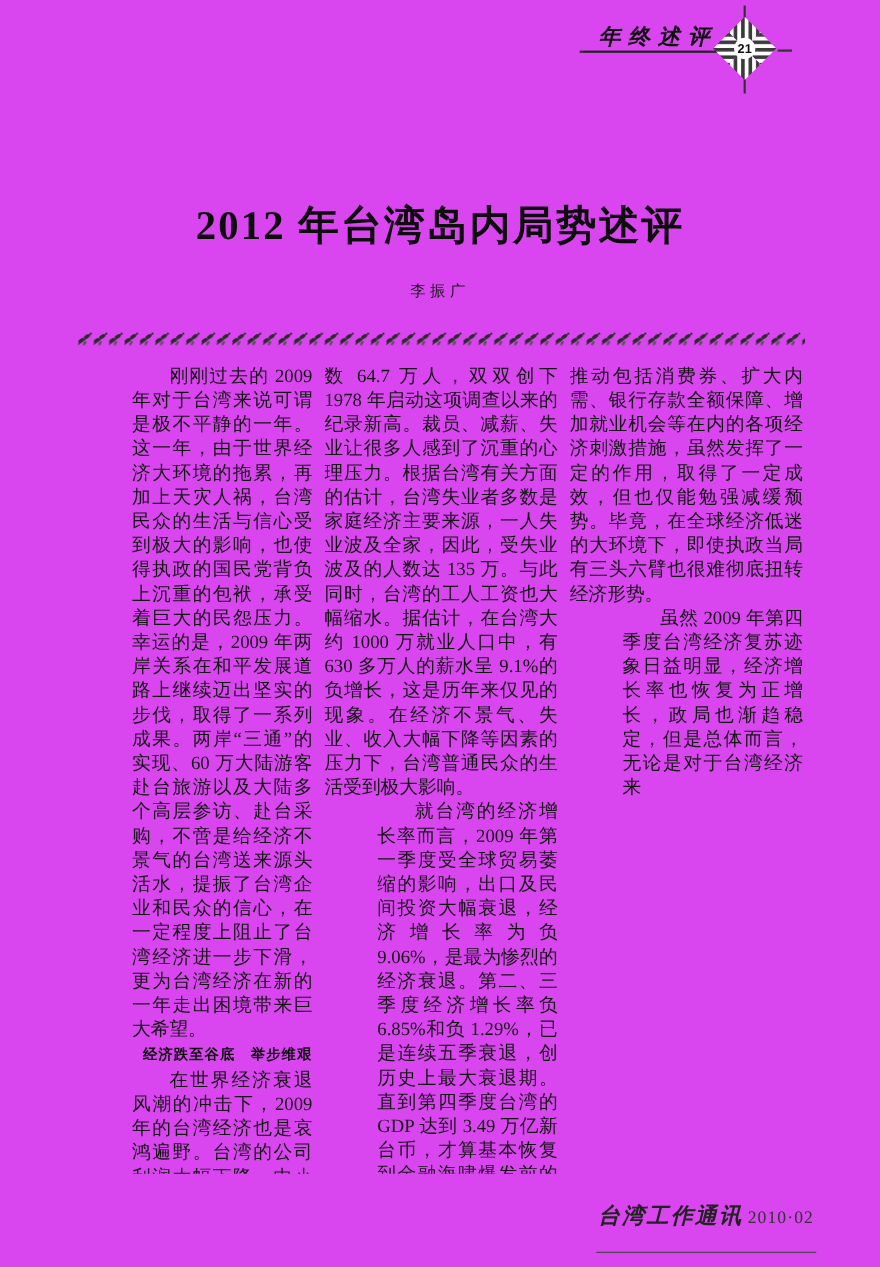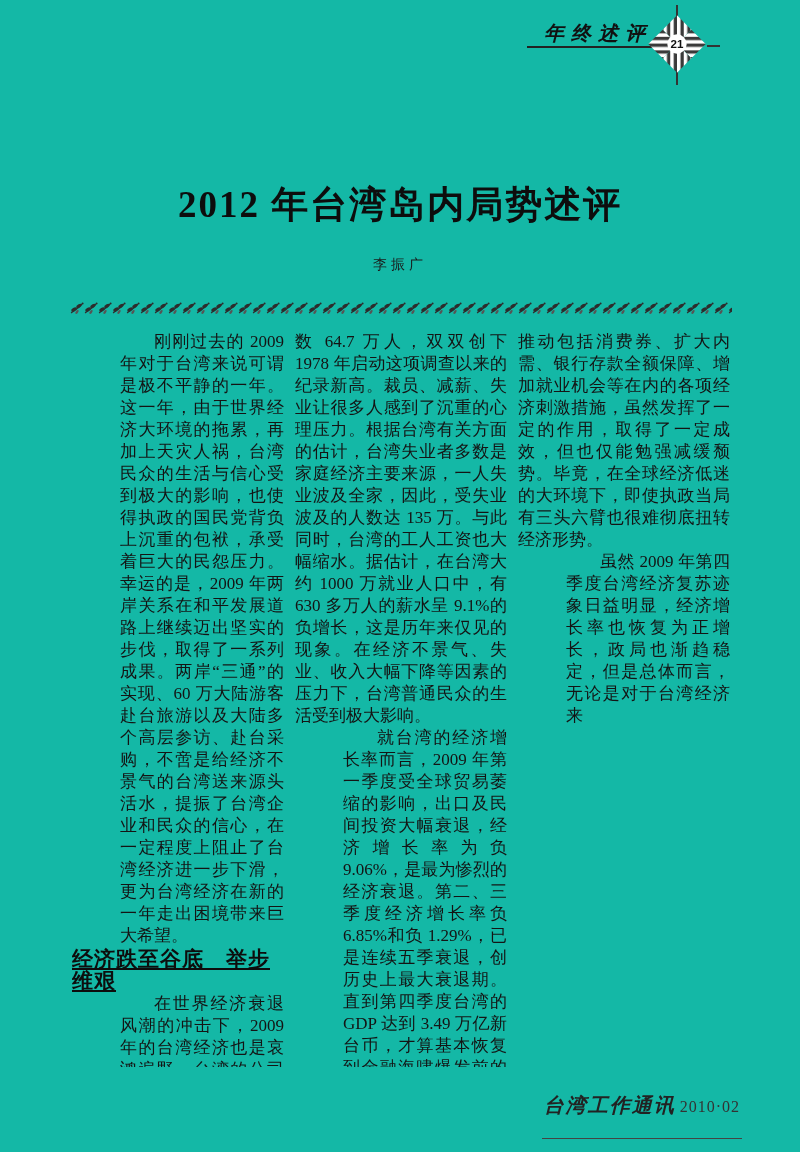--- a/index.html
+++ b/index.html
@@ -1,21 +1,21 @@
 <!DOCTYPE html>
 <html><head>
 <meta charset="utf-8">
 <style>
   html,body{margin:0;padding:0;}
   body{
     width:800px;height:1152px;background:#ffffff;position:relative;
     font-family:"Liberation Serif","DejaVu Serif",serif;
     color:#151515;overflow:hidden;
   }
-  .page{position:absolute;inset:0;background:#14b8a6;}
+  .page{position:absolute;inset:0;background:#d946ef;}
 
   
   .hdr-label{
     position:absolute;left:544px;top:20px;
     font-size:20px;font-weight:bold;font-style:italic;
     letter-spacing:7px;color:#111;white-space:nowrap;
   }
   .hdr-underline{position:absolute;left:527px;top:46px;width:130px;height:2px;background:#222;}
   .hdr-vline{position:absolute;left:676px;top:5px;width:2px;height:80px;background:#333;}
   .hdr-dash{position:absolute;left:707px;top:45px;width:13px;height:2px;background:#333;}
@@ -39,22 +39,22 @@
     font-size:17px;line-height:22px;text-align:justify;
     color:#141414;overflow:hidden;
     font-family:"Liberation Serif","DejaVu Serif",serif;
   }
   .col-1{left:72px;}
   .col-2{left:295px;}
   .col-3{left:518px;}
   .col p{margin:0;}
   .col p.indent{text-indent:2em;margin-left:48px;}
   .col h3{
-    margin:1px 0;font-size:21px;line-height:22px;font-weight:bold;
-    text-align:left;letter-spacing:1px;color:#0d0d0d;text-decoration:underline;
+    margin:1px 0;font-size:13px;line-height:22px;font-weight:bold;
+    text-align:right;letter-spacing:1px;color:#0d0d0d;
   }
 
   
   .footer{
     position:absolute;right:58px;top:1092px;
     border-bottom:1.5px solid #444;padding:0 2px 19px 2px;
     white-space:nowrap;
   }
   .footer .journal{
     font-size:20px;font-weight:bold;font-style:italic;

